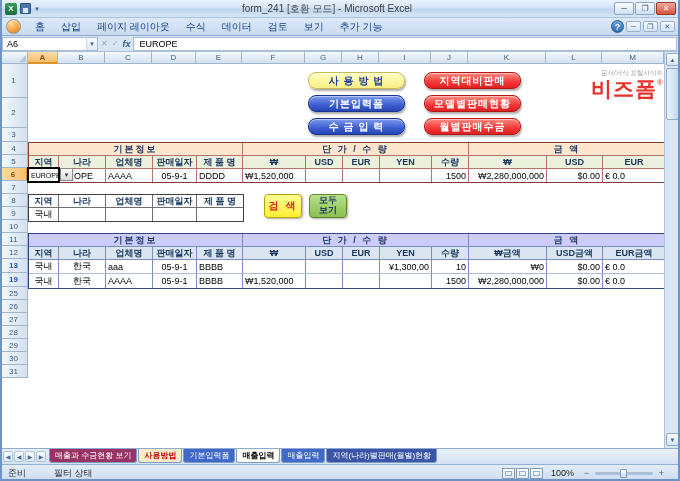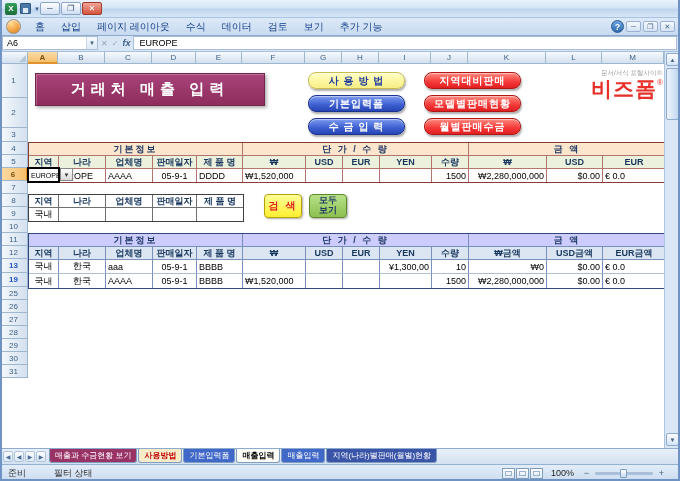--- a/index.html
+++ b/index.html
@@ -22,21 +22,21 @@
 
 .ribbonrow{position:absolute;left:0;top:18px;width:680px;height:18px;background:linear-gradient(#dce9f8,#c8daf0);border-bottom:1px solid #8eaacc;z-index:10}
 .orb{position:absolute;left:6px;top:1px;width:15px;height:15px;border-radius:50%;background:radial-gradient(circle at 35% 30%,#ffd98a,#f09c3c 60%,#b96a14);border:1px solid #9a927c;box-shadow:inset 0 1px 2px rgba(255,255,255,.8)}
 .rtabs{position:absolute;left:27px;top:0;height:17px;display:flex}
 .rtab{padding:0 8px;font-size:10px;color:#15428b;display:flex;align-items:center;white-space:nowrap}
 .ribright{position:absolute;right:5px;top:2px;display:flex;gap:2px;align-items:center}
 .helpbtn{width:13px;height:13px;border-radius:50%;background:linear-gradient(#6ea6e0,#2f6ab0);color:#fff;font-size:9px;font-weight:bold;display:flex;align-items:center;justify-content:center;border:1px solid #28598f}
 .mwb{width:15px;height:11px;font-size:7px;display:flex;align-items:center;justify-content:center;border:1px solid #9ab1cf;border-radius:2px;background:linear-gradient(#f4f9ff,#d4e2f4);color:#44617f}
 
 
-.fbar{position:absolute;left:0;top:36px;width:680px;height:16px;background:#d7e5f5;border-bottom:1px solid #a9c0da;display:flex;align-items:flex-start;z-index:10}
+.fbar{position:absolute;left:0;top:36px;width:680px;height:16px;background:#d7e5f5;border-bottom:1px solid #a9c0da;display:flex;align-items:center;z-index:10}
 .namebox{margin-left:2px;width:96px;height:14px;background:#fff;border:1px solid #a9bdd6;display:flex;align-items:center}
 .nval{flex:1;padding-left:4px;font-size:9px;color:#000}
 .ndrop{width:11px;height:100%;display:flex;align-items:center;justify-content:center;color:#44617f;font-size:6px;border-left:1px solid #c8d6e8;background:linear-gradient(#f6faff,#dde9f6)}
 .fbtns{display:flex;align-items:center;height:14px;padding:0 3px;gap:4px}
 .fxb{font-size:8px;color:#9aa7b8}
 .fxb.fx{color:#3e6186;font-style:italic;font-weight:bold;font-size:9px}
 .ffield{flex:1;height:14px;background:#fff;border:1px solid #a9bdd6;display:flex;align-items:center;padding-left:5px;font-size:9px;margin-right:3px}
 
 
 .colhdrs{position:absolute;left:0;top:52px;width:664px;height:12px;display:flex;z-index:5}
@@ -145,20 +145,21 @@
 <body>
 
 <div id="app">
 
   <div class="titlebar">
     <div class="qat">
       <span class="appicon">X</span>
       <span class="saveicon"></span>
       <span class="qdrop">▼</span>
     </div>
+    <div class="wtitle">form_241 [호환 모드] - Microsoft Excel</div>
     <div class="winbtns">
       <span class="wb">─</span>
       <span class="wb">❐</span>
       <span class="wb close">✕</span>
     </div>
   </div>
 
   <div class="ribbonrow">
     <span class="orb"></span>
     <div class="rtabs">
@@ -230,21 +231,20 @@
       <div class="rhcell h14 filtered">19</div>
       <div class="rhcell h13">25</div>
       <div class="rhcell h13">26</div>
       <div class="rhcell h13">27</div>
       <div class="rhcell h13">28</div>
       <div class="rhcell h13">29</div>
       <div class="rhcell h13">30</div>
       <div class="rhcell h13">31</div>
     </div>
 
-    <div class="ftitle">거래처 매출 입력</div>
     <div class="fb fb-yellow" style="left:308px;top:8px">사 용 방 법</div>
     <div class="fb fb-red" style="left:424px;top:8px">지역대비판매</div>
     <div class="fb fb-blue" style="left:308px;top:31px">기본입력폼</div>
     <div class="fb fb-red" style="left:424px;top:31px">모델별판매현황</div>
     <div class="fb fb-blue" style="left:308px;top:54px">수 금 입 력</div>
     <div class="fb fb-red" style="left:424px;top:54px">월별판매수금</div>
     <div class="logo">
       <div class="tag">문서/서식 포탈사이트</div>
       <div><span class="brand">비즈폼</span><span class="reg">®</span></div>
     </div>

